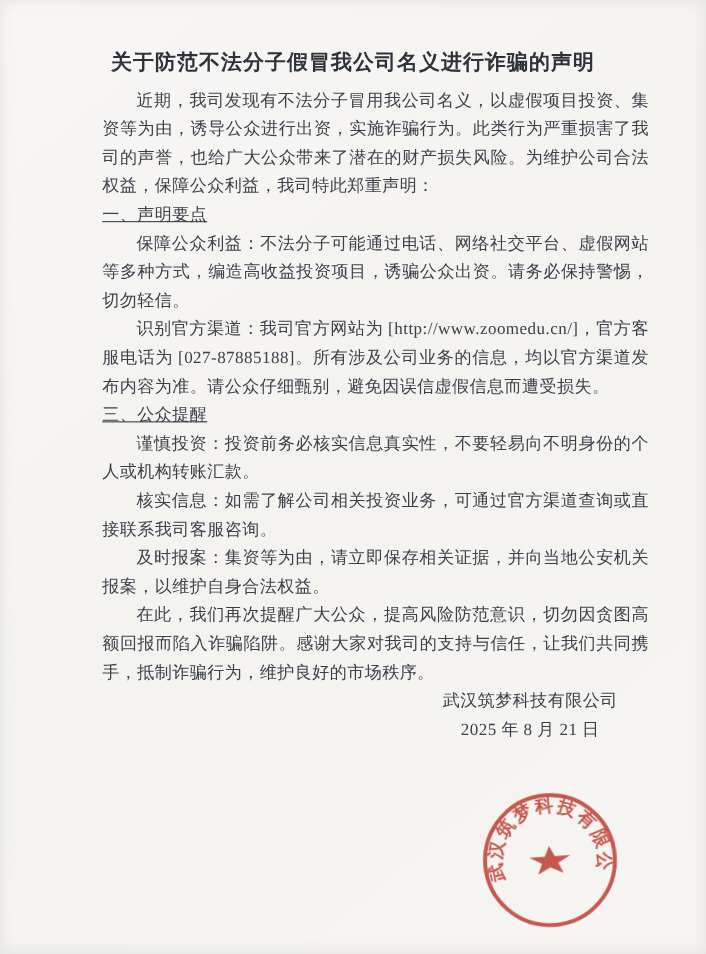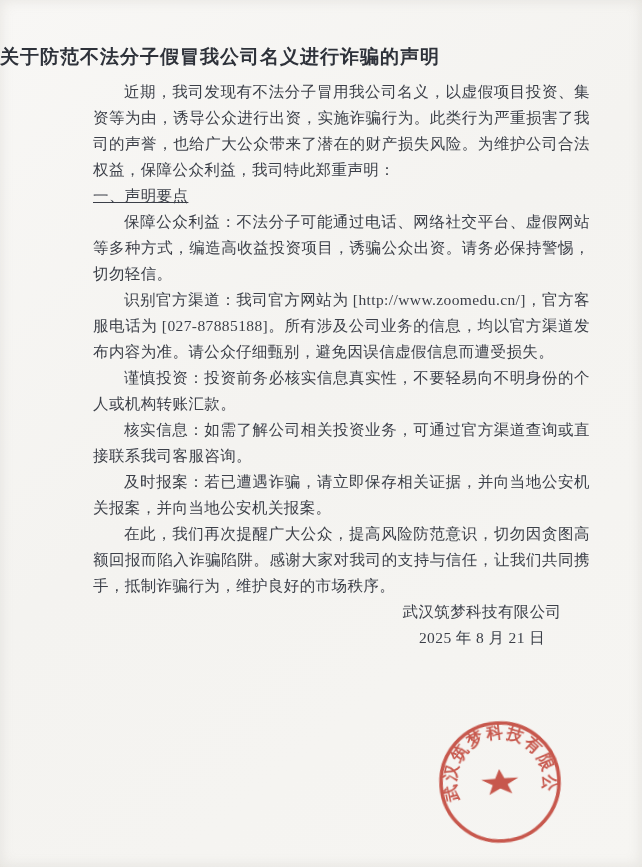--- a/index.html
+++ b/index.html
@@ -13,21 +13,21 @@
     font-family: "Liberation Serif", "DejaVu Serif", serif;
     color: #3b3f48;
     overflow: hidden;
   }
   .doc-title {
     position: absolute;
     top: 44px;
     left: 0;
     right: 0;
     margin: 0;
-    text-align: left;
+    text-align: center;
     font-size: 19px;
     font-weight: 700;
     letter-spacing: 1px;
     color: #2e323a;
   }
   .content {
     position: absolute;
     top: 79px;
     left: 93px;
     width: 497px;
@@ -69,23 +69,24 @@
     <p>近期，我司发现有不法分子冒用我公司名义，以虚假项目投资、集资等为由，诱导公众进行出资，实施诈骗行为。此类行为严重损害了我司的声誉，也给广大公众带来了潜在的财产损失风险。为维护公司合法权益，保障公众利益，我司特此郑重声明：</p>
 
     <div>
       <div class="section-heading">一、声明要点</div>
       <p>保障公众利益：不法分子可能通过电话、网络社交平台、虚假网站等多种方式，编造高收益投资项目，诱骗公众出资。请务必保持警惕，切勿轻信。</p>
       <p>识别官方渠道：我司官方网站为 [http://www.zoomedu.cn/]，官方客服电话为 [027-87885188]。所有涉及公司业务的信息，均以官方渠道发布内容为准。请公众仔细甄别，避免因误信虚假信息而遭受损失。</p>
     </div>
 
 
     <div>
+      <div class="section-heading">三、公众提醒</div>
       <p>谨慎投资：投资前务必核实信息真实性，不要轻易向不明身份的个人或机构转账汇款。</p>
       <p>核实信息：如需了解公司相关投资业务，可通过官方渠道查询或直接联系我司客服咨询。</p>
-      <p>及时报案：若已遭遇诈骗，请立即保存相关证据，并向当地公安机关报案，并向当地公安机关报案。</p>
+      <p>及时报案：集资等为由，请立即保存相关证据，并向当地公安机关报案，以维护自身合法权益。</p>
     </div>
 
     <p>在此，我们再次提醒广大公众，提高风险防范意识，切勿因贪图高额回报而陷入诈骗陷阱。感谢大家对我司的支持与信任，让我们共同携手，抵制诈骗行为，维护良好的市场秩序。</p>
 
     <div class="signature">
       <div>武汉筑梦科技有限公司</div>
       <div>2025 年 8 月 21 日</div>
     </div>
 
   </div>

